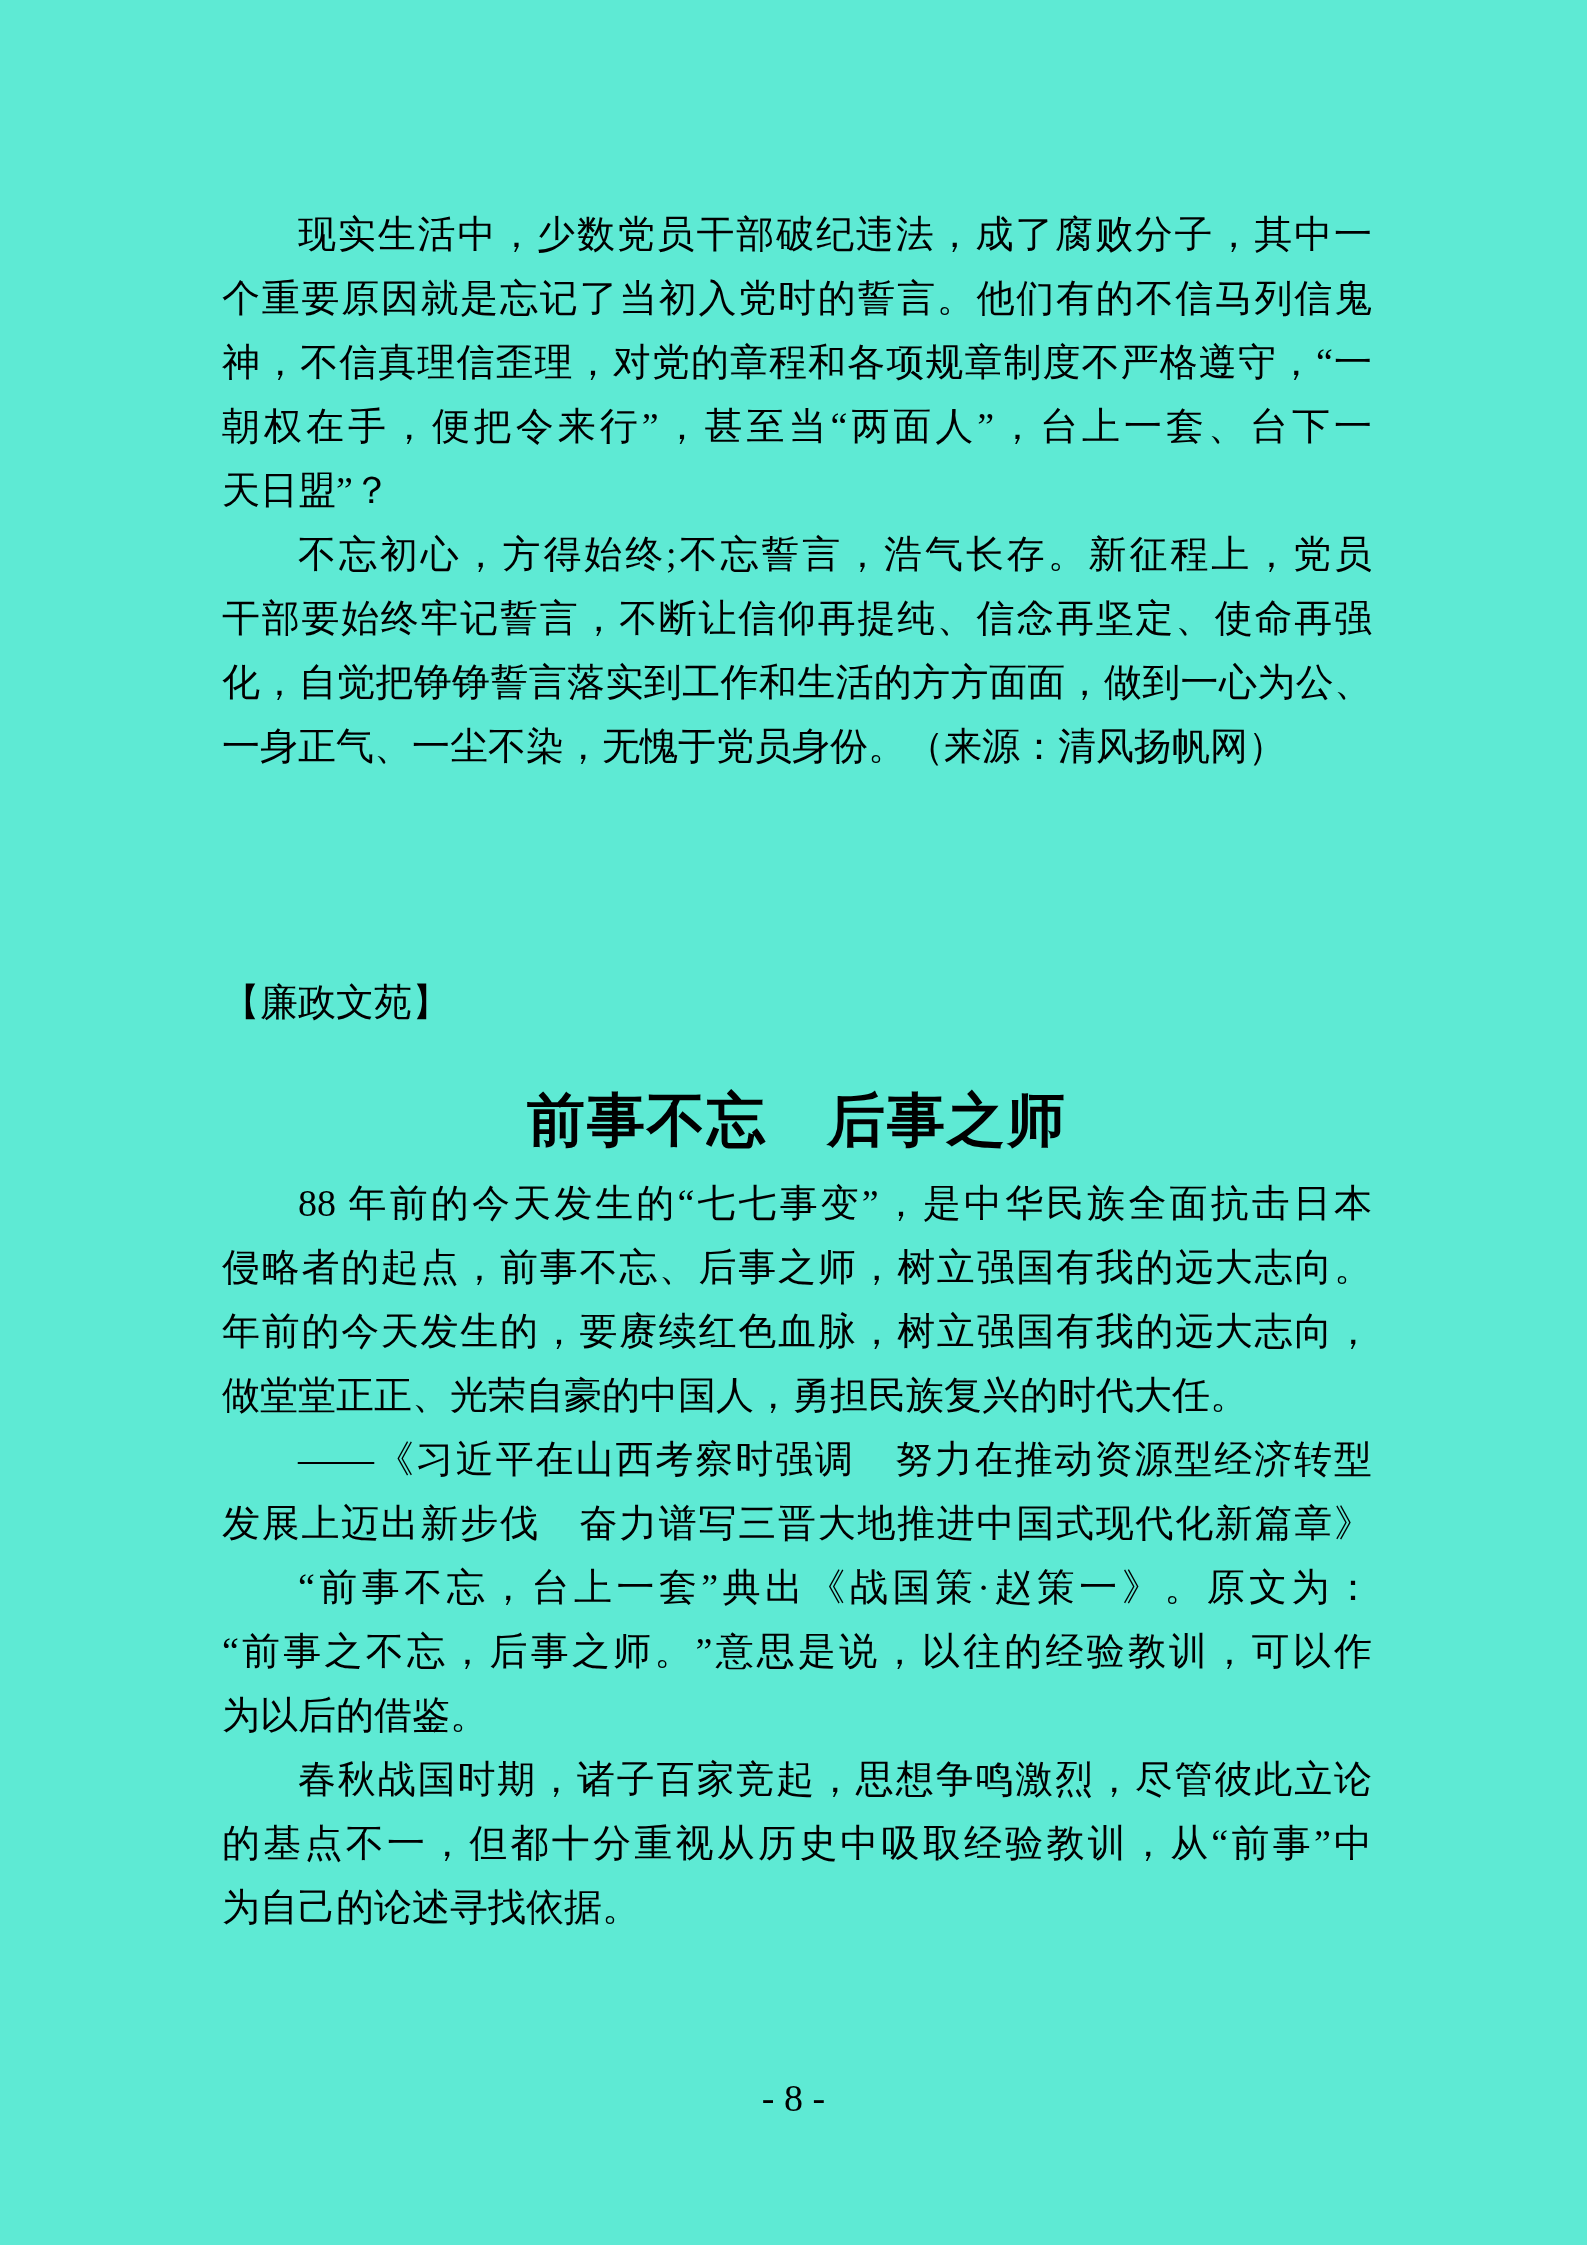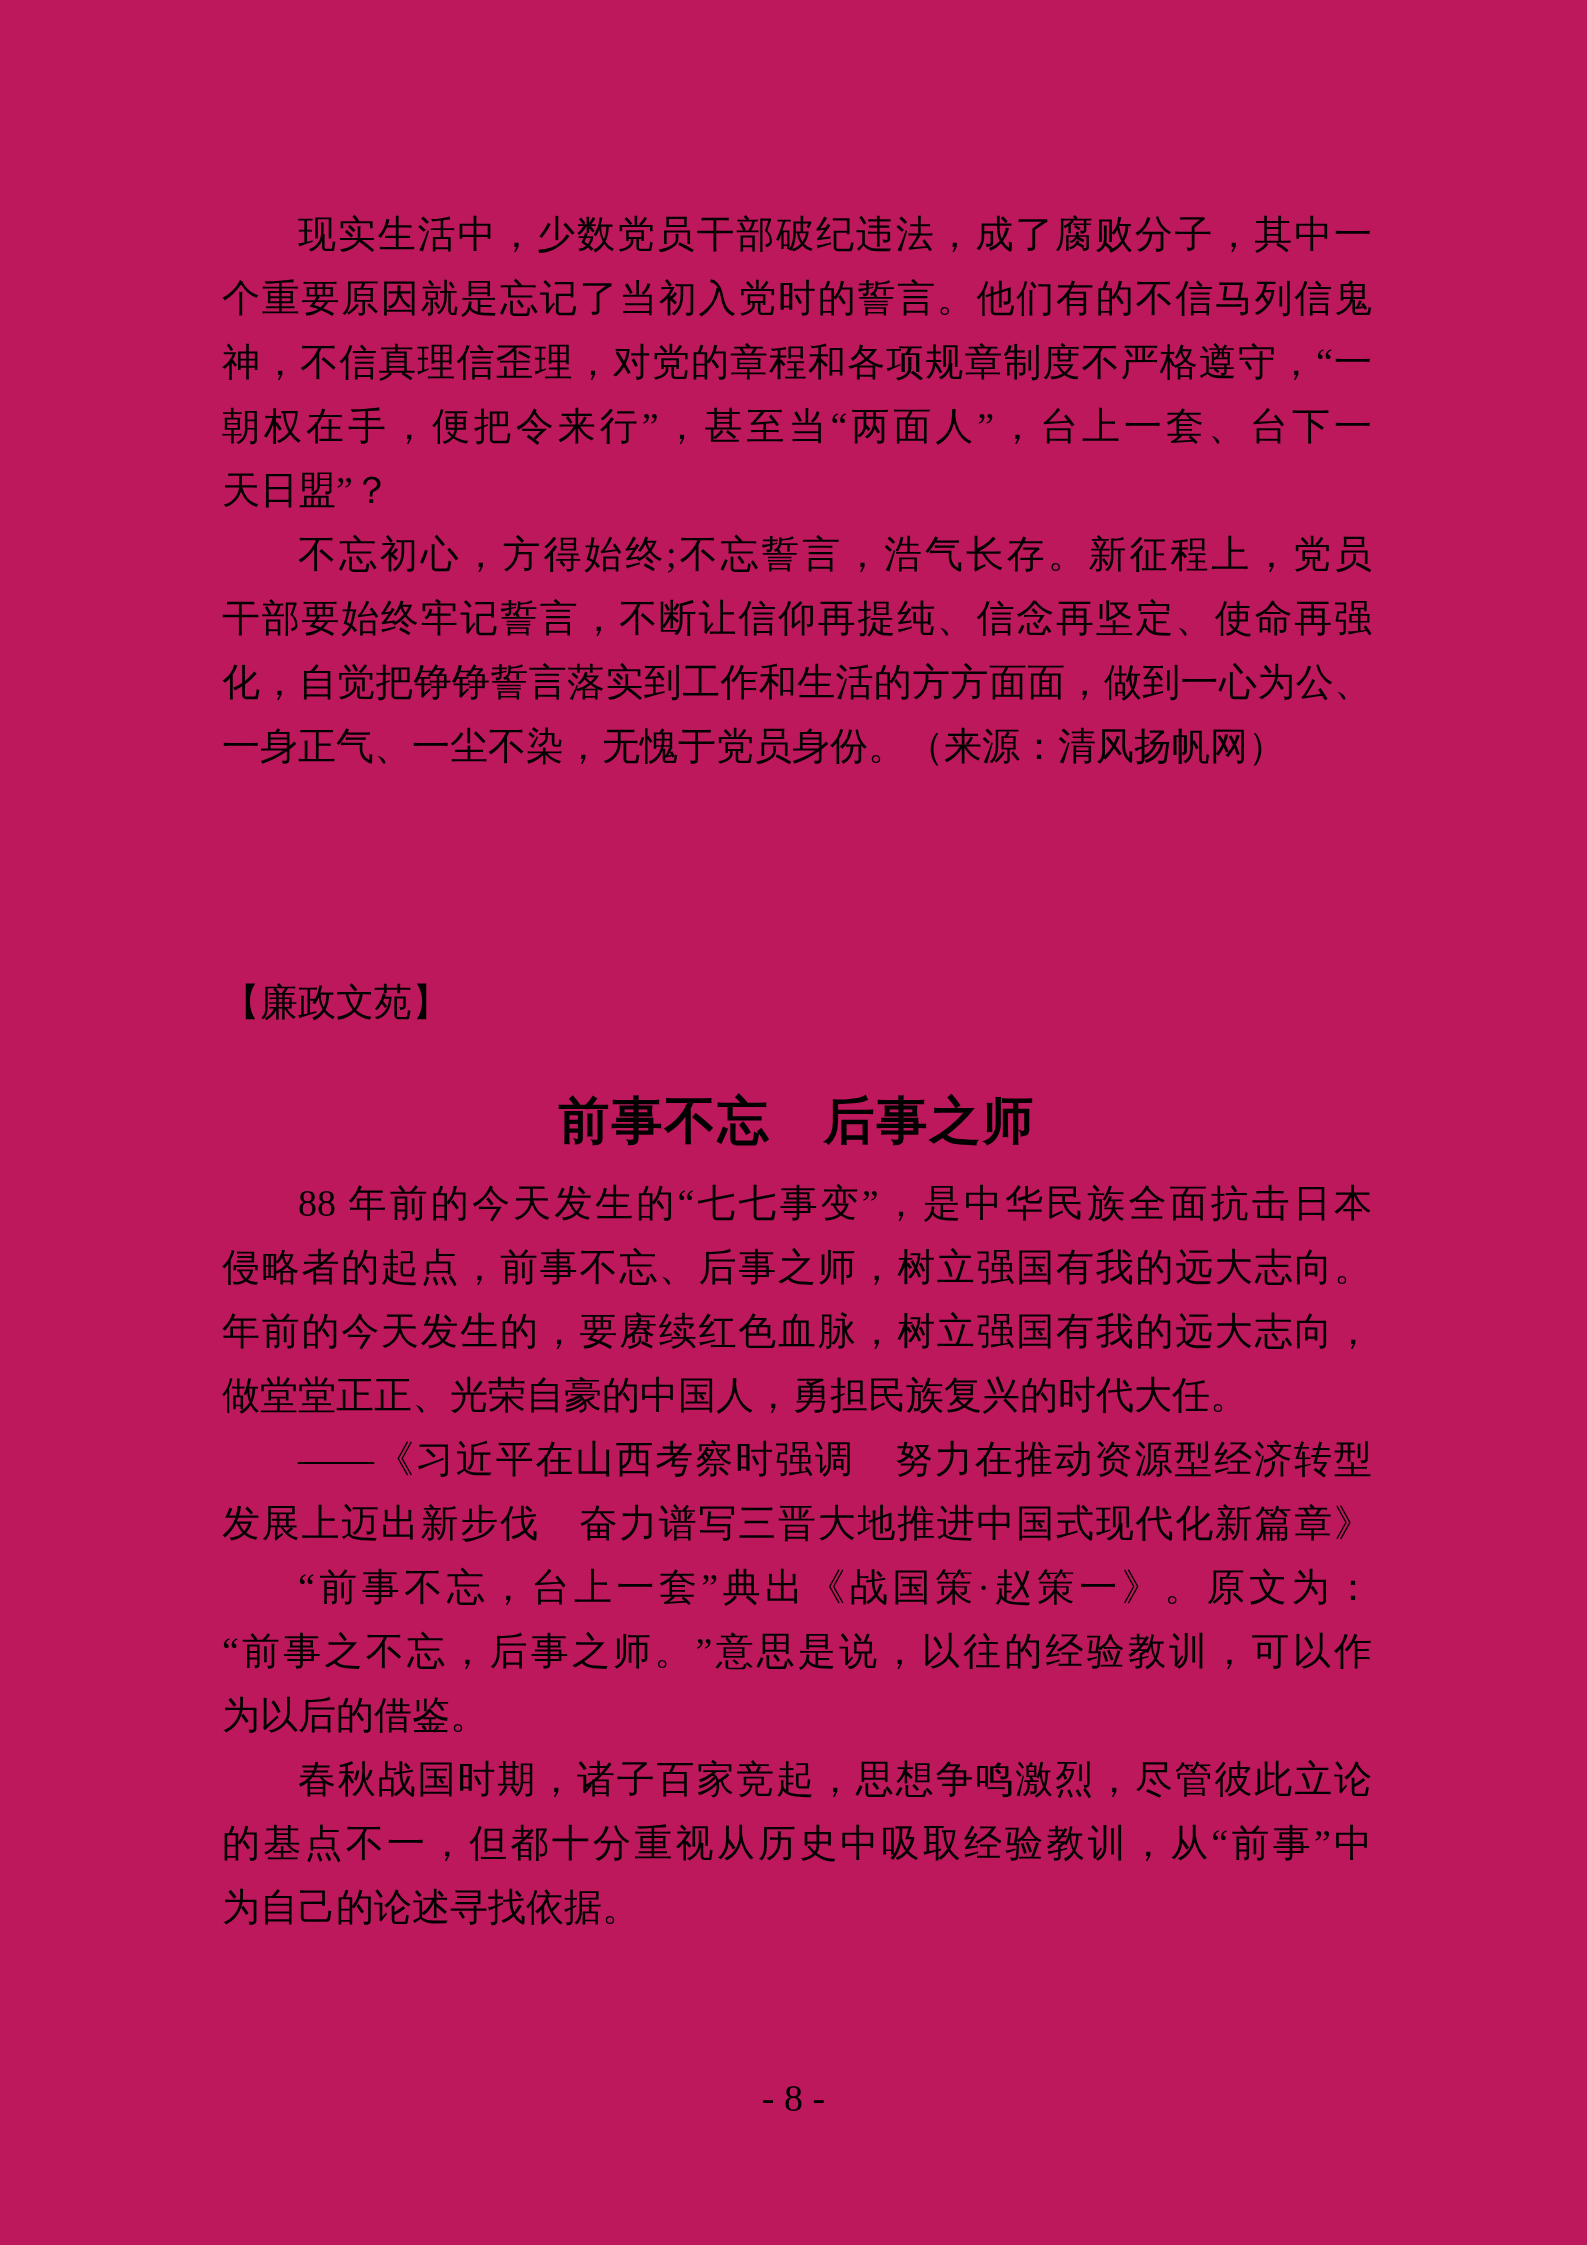--- a/index.html
+++ b/index.html
@@ -1,20 +1,20 @@
 <!DOCTYPE html>
 <html><head>
 <meta charset="utf-8">
 <style>
   html, body { margin: 0; padding: 0; background: #ffffff; }
   .page {
     width: 1587px;
     height: 2245px;
     box-sizing: border-box;
-    background: #be185d;
+    background: #5eead4;
     color: #000000;
     position: relative;
     padding: 202px 215px 0 222px;
     font-family: "Liberation Serif", "DejaVu Serif", serif;
     overflow: hidden;
   }
   .line {
     height: 64px;
     line-height: 64px;
     font-size: 38px;
@@ -23,21 +23,21 @@
     overflow: hidden;
     white-space: normal;
   }
   .line.nofill { text-align: left; text-align-last: left; }
   .line.indent { padding-left: 76px; }
   .section-header { margin-top: 192px; }
   .article-title {
     margin: 52px 0 0 0;
     height: 70px;
     line-height: 70px;
-    font-size: 51px;
+    font-size: 58px;
     font-weight: 700;
     text-align: center;
     letter-spacing: 2px;
   }
   .article-body { margin-top: 15px; }
   .page-footer {
     position: absolute;
     top: 2078px;
     left: 0;
     width: 100%;

